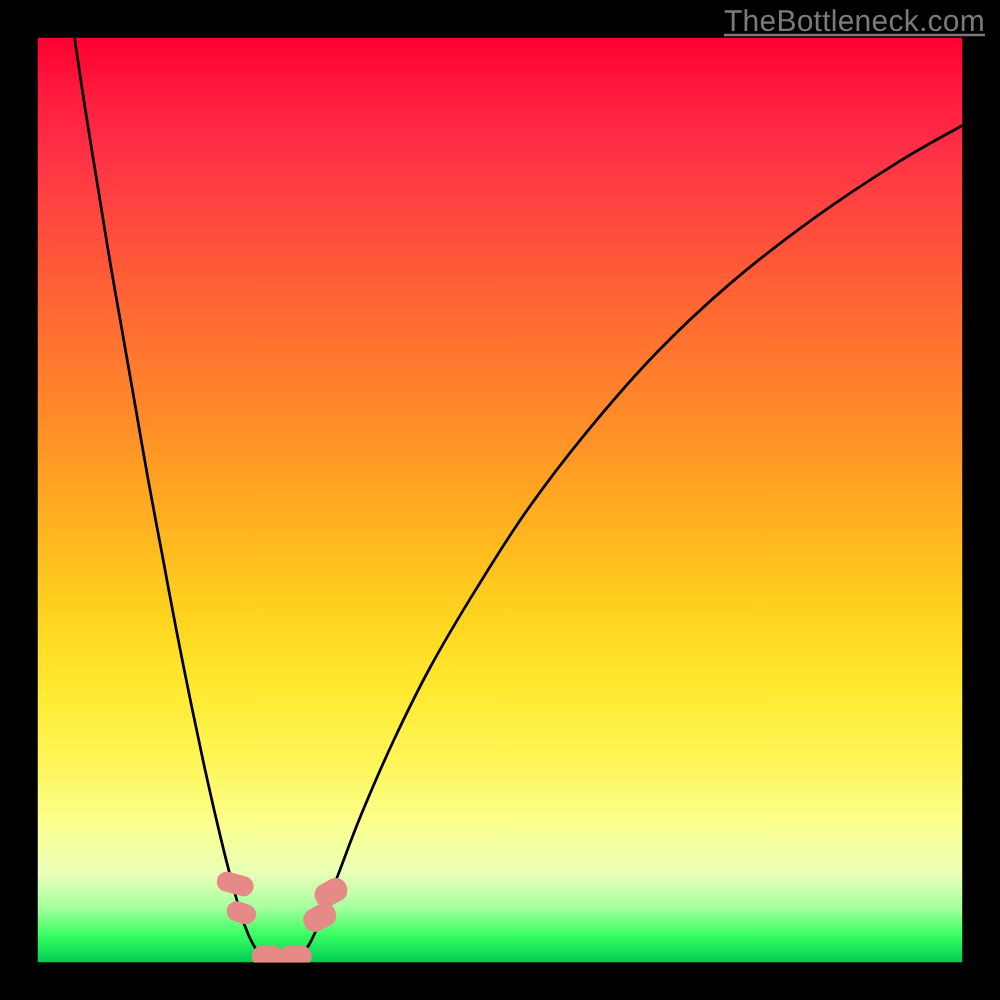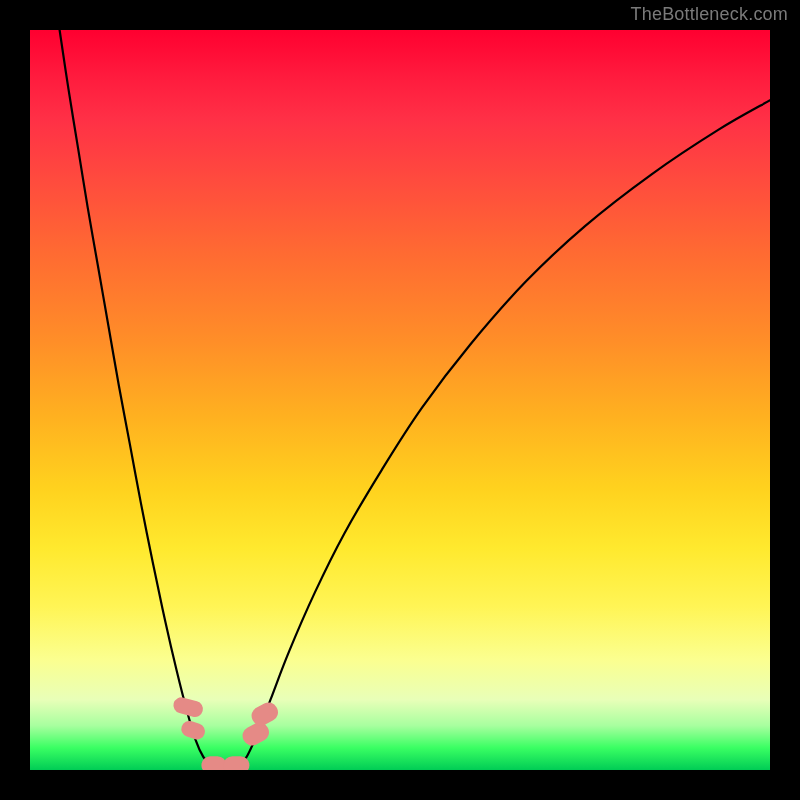--- a/index.html
+++ b/index.html
@@ -58,22 +58,23 @@
     position: absolute;
     background: #e58a86;
     border-radius: 9px;
     transform: translate(-50%, -50%);
   }
   .watermark {
     position: absolute;
     top: 4px;
     right: 12px;
     color: #7a7a7a;
-    font-size: 18px;
+    font-size: 24px;
     letter-spacing: 0.2px;
+    text-decoration: underline;
   }
 </style>
 </head>
 <body>
 
 <div class="frame">
   <div class="plot">
     <div class="gradient"></div>
     <svg class="curves" viewBox="0 0 740 740" preserveAspectRatio="none">
       <path id="path-left" fill="none" stroke="#000000" stroke-width="2.2" stroke-linecap="round" d="M 29.6 0 C 31.198400000000003 10.655999999999988 35.150000000000006 37.887999999999934 38.480000000000004 59.19999999999993 C 41.81 80.51199999999993 44.6368 97.08799999999997 48.1 118.39999999999998 C 51.5632 139.712 54.123599999999996 156.28800000000004 57.72 177.60000000000002 C 61.3164 198.912 64.3504 215.48799999999997 68.08 236.79999999999995 C 71.8096 258.11199999999997 74.71039999999999 274.688 78.44 296 C 82.1696 317.312 84.93719999999999 333.888 88.8 355.2 C 92.6628 376.512 95.90400000000001 393.08799999999997 99.9 414.4 C 103.896 435.712 106.8708 452.288 111 473.6 C 115.1292 494.91200000000003 118.4444 511.48799999999994 122.84 532.8 C 127.2356 554.112 131.15759999999997 572.686 135.42 592 C 139.6824 611.314 142.65720000000002 624.116 146.52 640.1 C 150.3828 656.0840000000001 153.4168 668.146 156.88 680.8 C 160.3432 693.454 162.8296 702.1415999999999 165.76 710.4 C 168.69039999999998 718.6584 170.49599999999998 722.1511999999999 173.16 726.68 C 175.824 731.2088 177.896 733.4287999999999 180.56 735.56 C 183.22400000000002 737.6912 186.62800000000001 737.9872 187.96 738.52 "></path>

